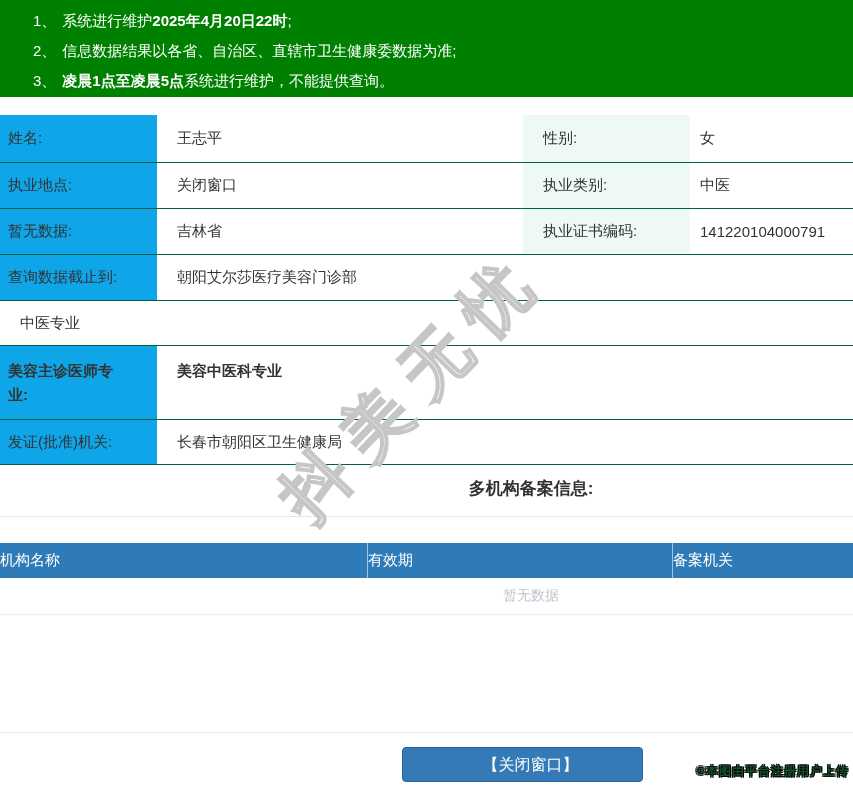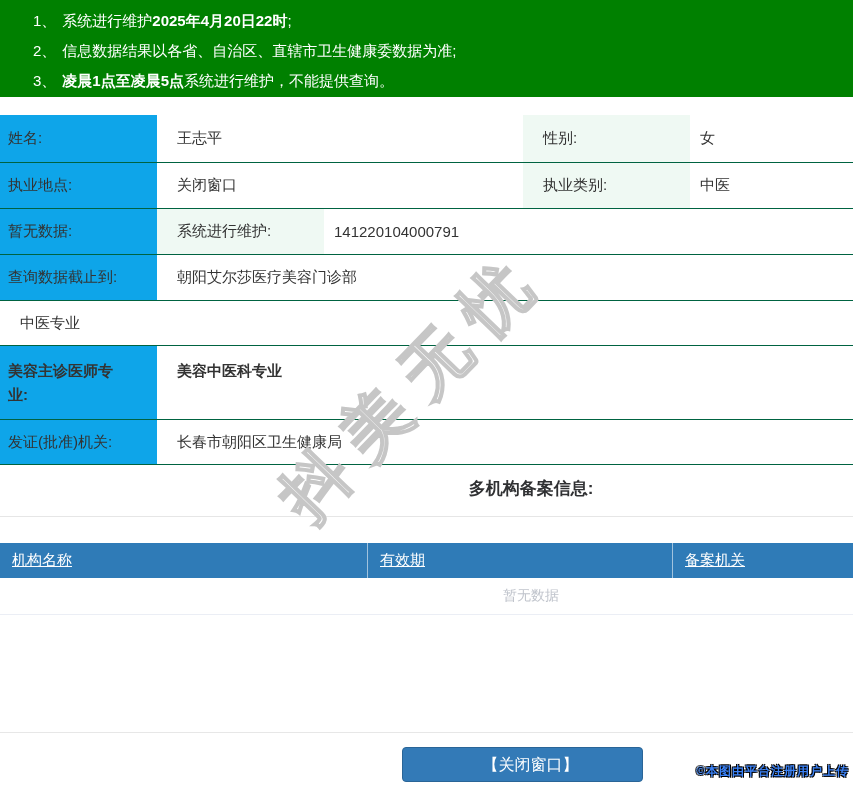--- a/index.html
+++ b/index.html
@@ -27,35 +27,35 @@
   .val2 { width:372px; padding-left:10px; flex-shrink:0; }
   .pair .val { width:366px; flex:0 0 366px; }
 
   
   .section-head { height:52px; border-bottom:1px solid #e6e6e6; text-align:center;
     font-size:17px; font-weight:bold; color:#303133; line-height:48px; }
 
   
   .registry { margin-top:26px; width:1062px; }
   .reg-header { display:flex; height:35px; background:#2f7bb7; color:#fff; font-size:15px; }
-  .reg-hcell { display:flex; align-items:center; padding-left:12px;
-    border-right:1px solid rgba(255,255,255,.55);text-decoration:underline; }
+  .reg-hcell { display:flex; align-items:center; padding-left:0;
+    border-right:1px solid rgba(255,255,255,.55); }
   .hc1{width:368px}.hc2{width:305px}.hc3{width:389px; border-right:none;}
   .reg-empty { height:37px; border-bottom:1px solid #ebeef5; display:flex;
     align-items:center; justify-content:center; color:#c0c4cc; font-size:14px; }
 
   
   .spacer { height:117px; }
   .bottom-divider { border-top:1px solid #e7e7e7; width:1062px; }
   .close-btn { display:block; margin:14px 0 0 402px; width:241px; height:35px;
     background:#337ab7; border:1px solid #2a6597; border-radius:4px; color:#fff;
     font-size:16px; text-align:center; line-height:33px; cursor:pointer;
     font-family:inherit;padding-left:16px; }
   .credit { position:absolute; right:4px; bottom:5px; font-size:12px; font-weight:bold;
-    color:#3b82f6; letter-spacing:1px;
+    color:#14532d; letter-spacing:1px;
     text-shadow:-1px -1px 0 #000, 1px -1px 0 #000, -1px 1px 0 #000, 1px 1px 0 #000; }
 
   
   .watermark { position:absolute; left:413px; top:386px;
     transform:translate(-50%,-50%) rotate(-46deg); transform-origin:center;
     font-size:66px; font-weight:bold; letter-spacing:20px; white-space:nowrap;
     color:#fff; -webkit-text-stroke:2px #c6c6c6; z-index:5; pointer-events:none; }
 </style>
 </head>
 <body>
@@ -76,21 +76,22 @@
       <div class="cell val2">女</div>
     </div>
     <div class="info-row pair r2">
       <div class="cell lbl">执业地点:</div>
       <div class="cell val">关闭窗口</div>
       <div class="cell lbl2">执业类别:</div>
       <div class="cell val2">中医</div>
     </div>
     <div class="info-row pair r3">
       <div class="cell lbl">暂无数据:</div>
-      <div class="cell lbl2">系统进行维护:</div>
+      <div class="cell val">吉林省</div>
+      <div class="cell lbl2">执业证书编码:</div>
       <div class="cell val2">141220104000791</div>
     </div>
     <div class="info-row r4">
       <div class="cell lbl">查询数据截止到:</div>
       <div class="cell val">朝阳艾尔莎医疗美容门诊部</div>
     </div>
     <div class="info-row r5">
       <div class="cell val">中医专业</div>
     </div>
     <div class="info-row r6">

